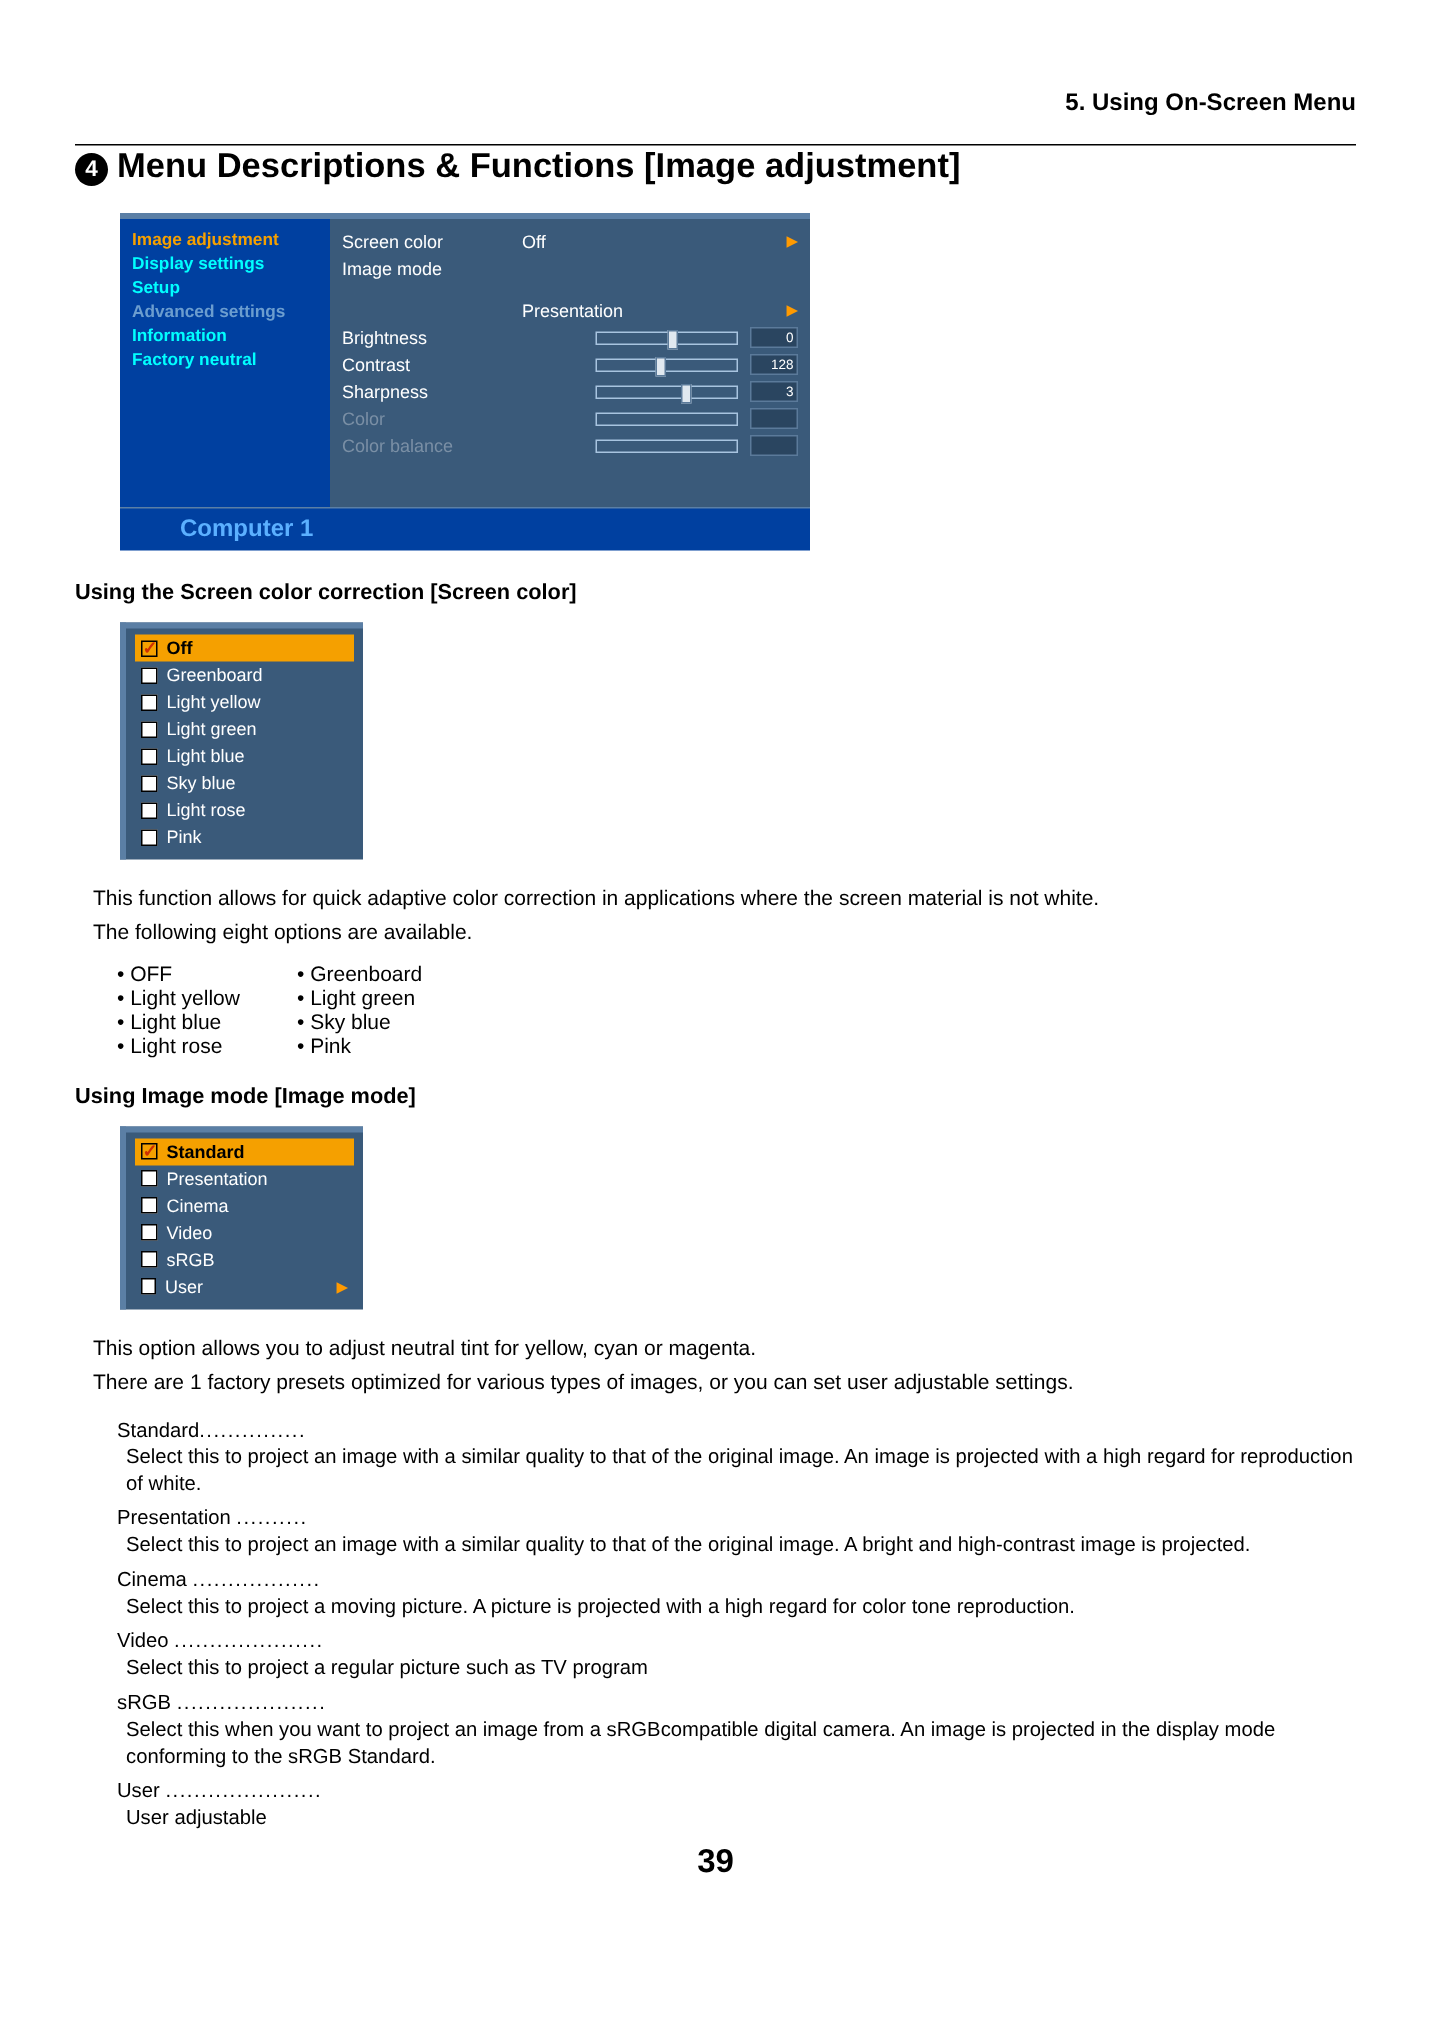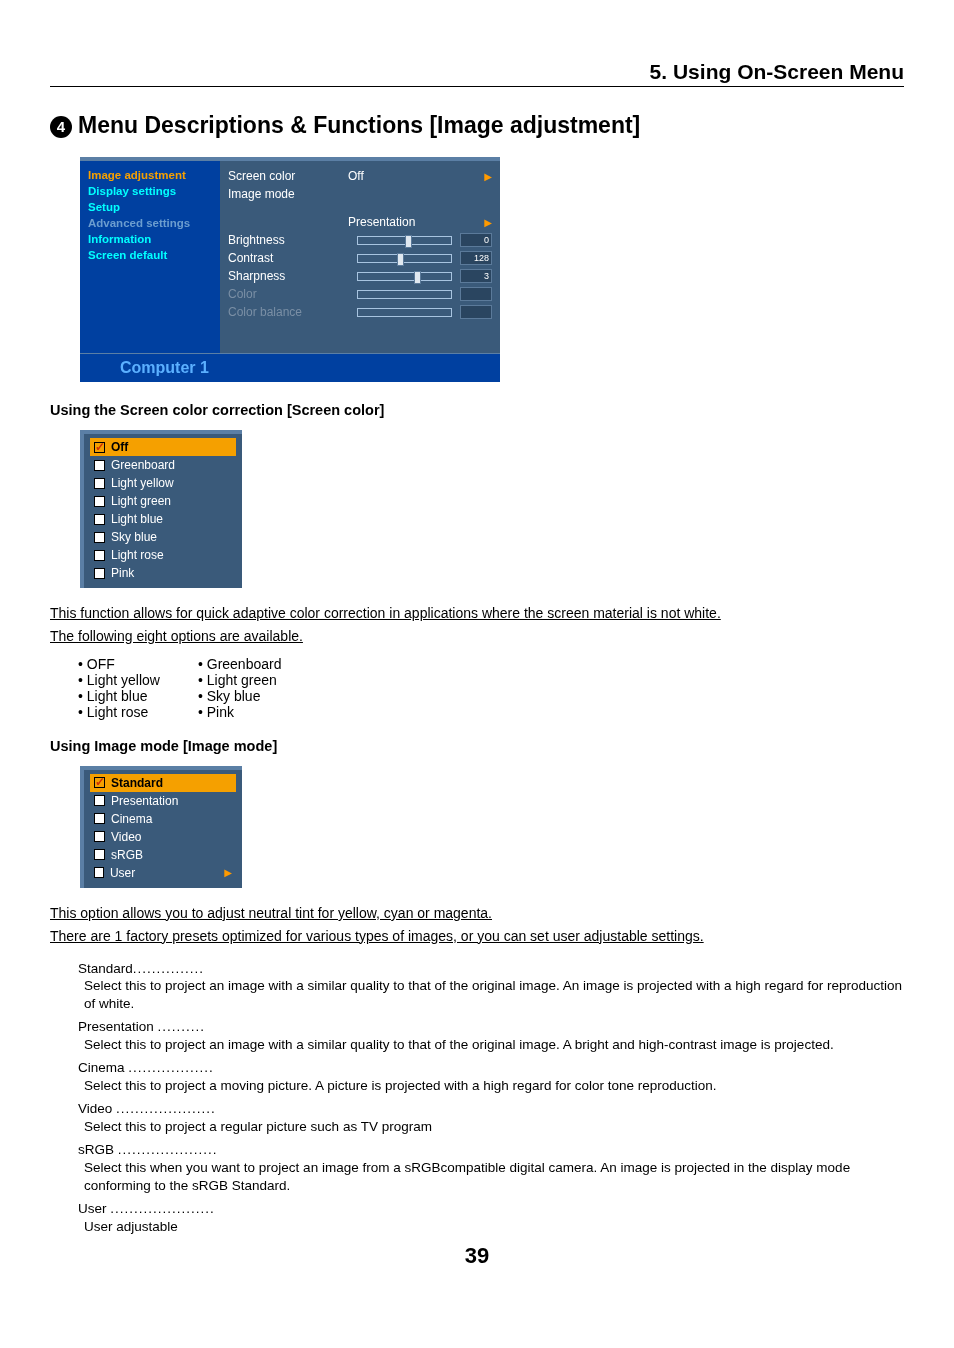--- a/index.html
+++ b/index.html
@@ -8,24 +8,23 @@
     font-size: 14px;
     color: #000;
     width: 954px;
     margin: 0 auto;
     padding: 60px 50px 40px 50px;
     background: #fff;
   }
   .chapter-header {
     text-align: right;
     font-weight: bold;
-    font-size: 21px;
+    font-size: 16px;
     border-bottom: 1px solid #000;
-    padding-bottom: 2px;
-    margin-bottom: 25px;
+    padding-bottom: 18px;
   }
   .section-title {
     font-weight: bold;
     font-size: 23px;
     margin-bottom: 18px;
   }
   .circ-num {
     display: inline-flex;
     align-items: center;
     justify-content: center;
@@ -35,21 +34,21 @@
     background: #000;
     color: #fff;
     font-size: 15px;
     font-weight: bold;
     margin-right: 6px;
     vertical-align: 1px;
   }
 
   
   .osd-main {
-    width: 420px;
+    width: 460px;
     margin: 0 0 20px 30px;
     font-family: Verdana, sans-serif;
     font-size: 12px;
     color: #fff;
   }
   .osd-top {
     display: flex;
     background: #3a5a7a;
     border-top: 4px solid #5b7fa5;
   }
@@ -166,21 +165,21 @@
     color: #d03000;
   }
   .popup-sub {
     color: #fff;
     display:flex;
     justify-content: space-between;
     align-items:center;
     width:100%;
   }
 
-  .body-text { margin: 0 0 4px 0; font-size: 14px; line-height: 1.35; text-decoration: underline; }
+  .body-text { margin: 0 0 4px 12px; font-size: 14px; line-height: 1.35; }
   .bullet-cols {
     display: flex;
     margin: 10px 0 14px 28px;
     font-size: 14px;
     gap: 38px;
   }
   .bullet-cols ul { list-style: none; }
   .bullet-cols li::before { content: "• "; }
 
   .def-list { margin: 14px 0 0 28px; font-size: 13.5px; }
@@ -204,21 +203,21 @@
 </h1>
 
 <div class="osd-main">
   <div class="osd-top">
     <div class="osd-sidebar">
       <div class="osd-sidebar-item active">Image adjustment</div>
       <div class="osd-sidebar-item">Display settings</div>
       <div class="osd-sidebar-item">Setup</div>
       <div class="osd-sidebar-item dim">Advanced settings</div>
       <div class="osd-sidebar-item">Information</div>
-      <div class="osd-sidebar-item">Screen default</div>
+      <div class="osd-sidebar-item">Factory neutral</div>
     </div>
     <div class="osd-content">
       <div class="osd-row">
         <span class="osd-label">Screen color</span>
         <span class="osd-val">Off</span>
         <span style="flex:1"></span>
         <span class="osd-tri">▶</span>
       </div>
       <div class="osd-row">
         <span class="osd-label">Image mode</span>

